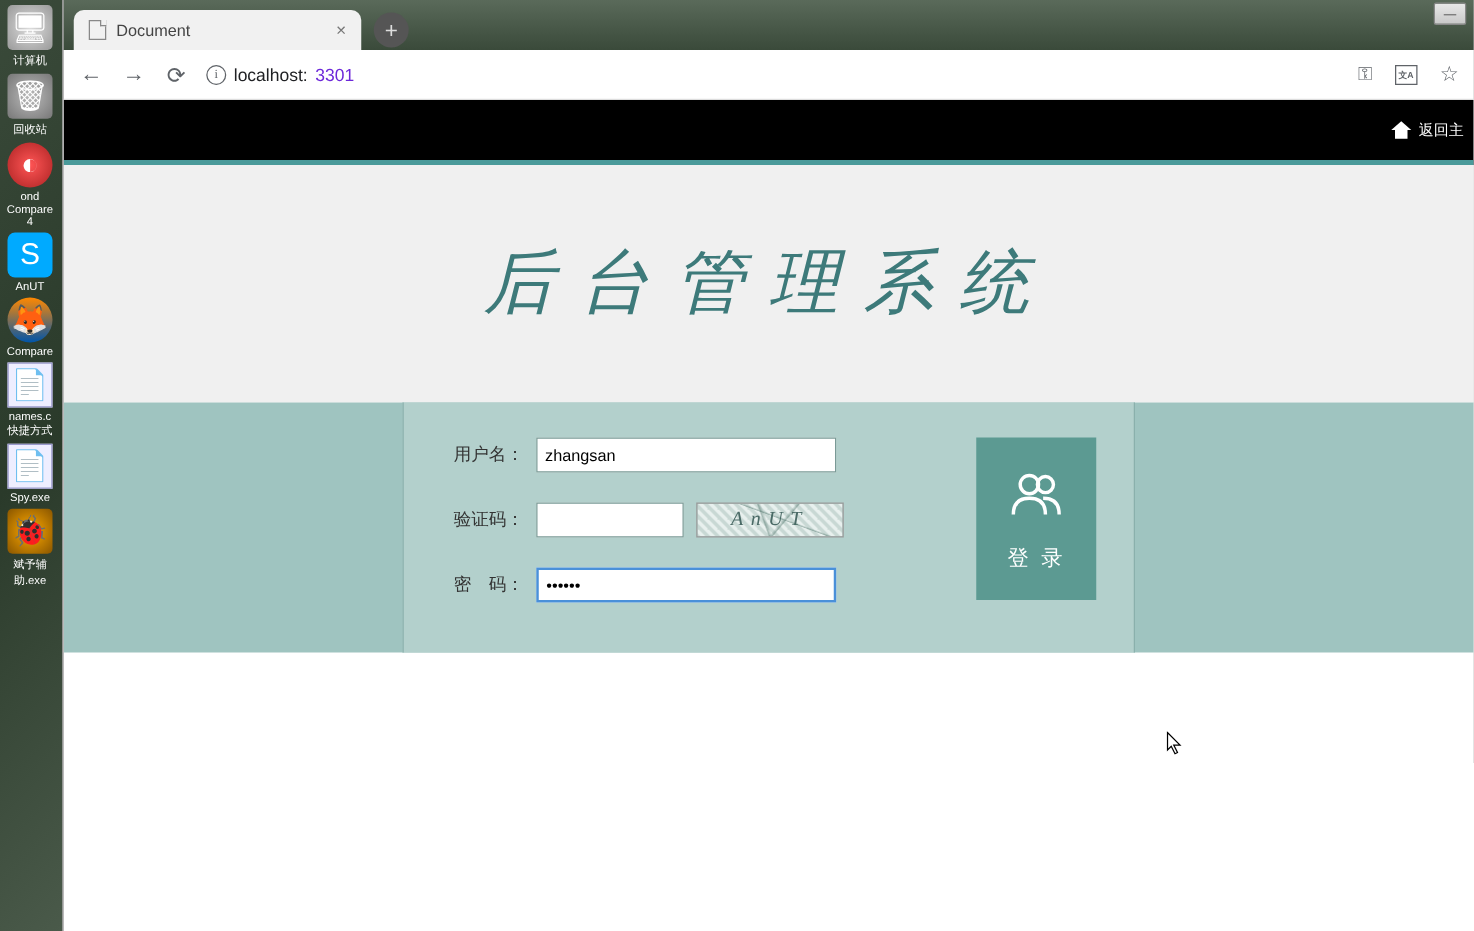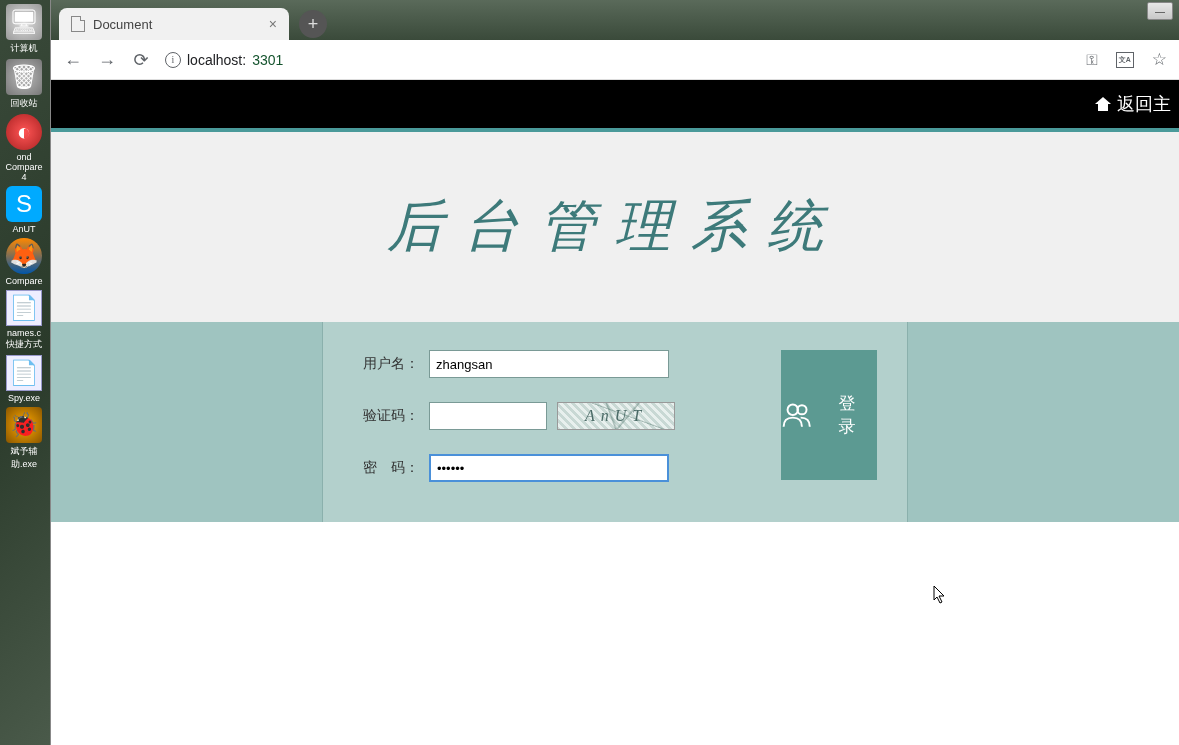--- a/index.html
+++ b/index.html
@@ -163,21 +163,21 @@
       border: 1.5px solid #5f6368;
       border-radius: 50%;
       display: flex;
       align-items: center;
       justify-content: center;
       font-size: 10px;
       color: #5f6368;
       font-family: serif;
     }
     .url-text { color: #202124; }
-    .url-port { color: #14532d; }
+    .url-port { color: #6d28d9; }
     .right-icons {
       display: flex;
       gap: 18px;
       align-items: center;
       color: #5f6368;
     }
     .key-icon { font-size: 15px; }
     .translate-icon {
       width: 18px; height: 16px;
       border: 1.5px solid #5f6368;
@@ -198,21 +198,21 @@
     }
     .black-header {
       height: 52px;
       background: #000;
       border-bottom: 4px solid #4a9a9a;
       display: flex;
       align-items: center;
       justify-content: flex-end;
       padding-right: 8px;
       color: white;
-      font-size: 18px;
+      font-size: 12px;
       gap: 6px;
     }
     .home-icon {
       width: 16px; height: 14px;
       position: relative;
     }
     .home-icon::before {
       content: '';
       position: absolute;
       top: 0; left: 0;
@@ -309,21 +309,21 @@
         linear-gradient(70deg, transparent 45%, rgba(60,100,90,0.4) 46%, transparent 48%),
         linear-gradient(-50deg, transparent 40%, rgba(60,100,90,0.4) 41%, transparent 43%),
         linear-gradient(20deg, transparent 55%, rgba(60,100,90,0.4) 56%, transparent 58%);
     }
     
     .login-btn {
       width: 96px;
       height: 130px;
       background: #5c9a92;
       display: flex;
-      flex-direction: row;
+      flex-direction: column;
       align-items: center;
       justify-content: center;
       gap: 18px;
       cursor: pointer;
     }
     .login-btn svg {
       width: 44px;
       height: 44px;
     }
     .login-btn-text {

